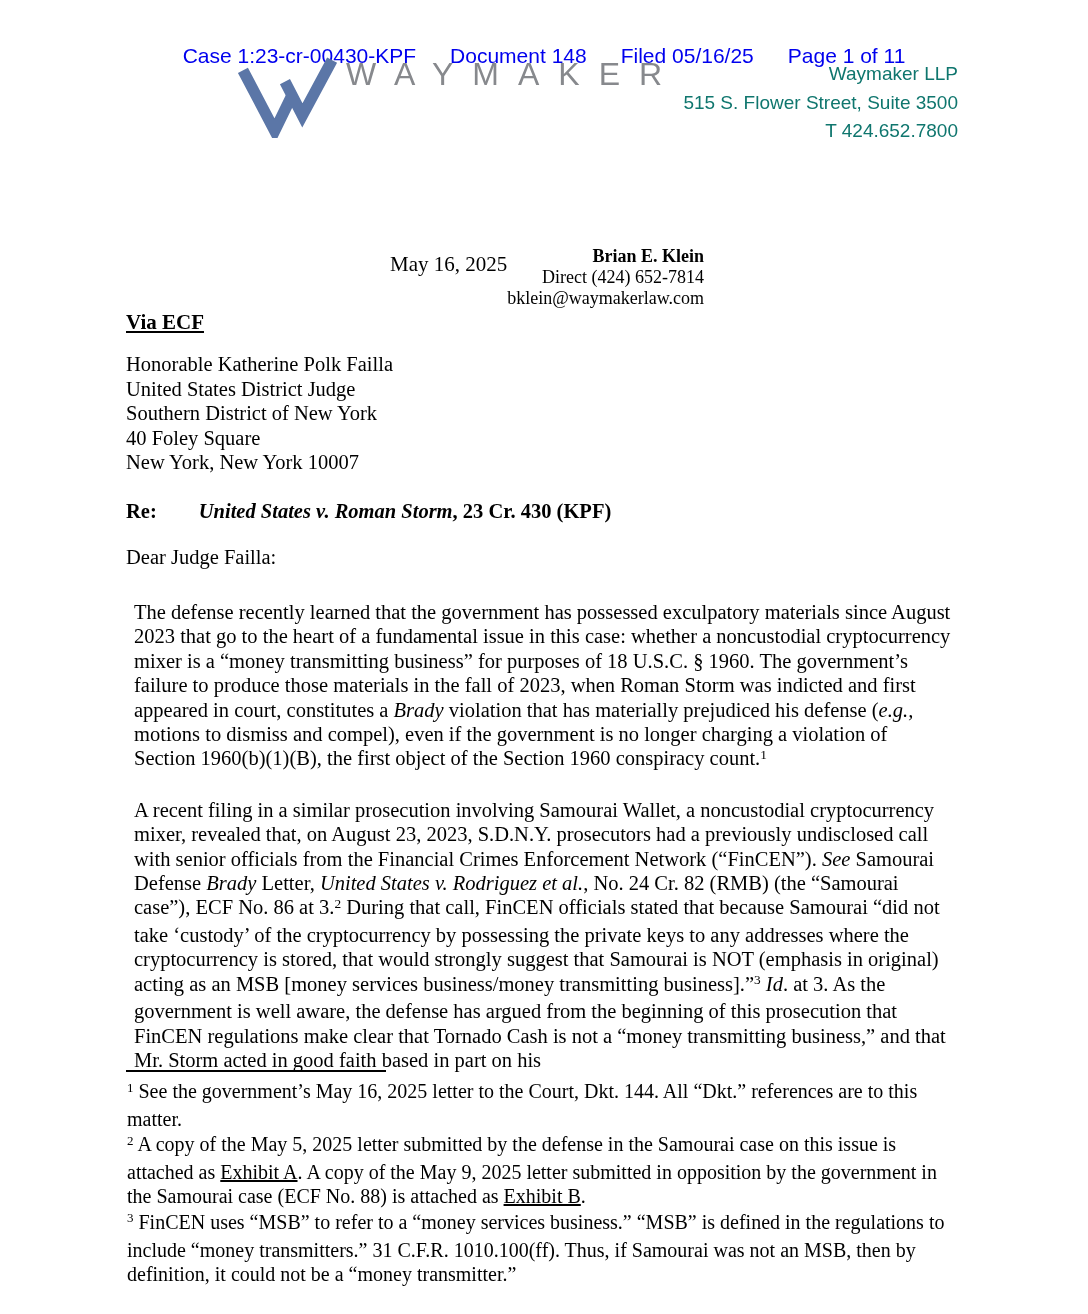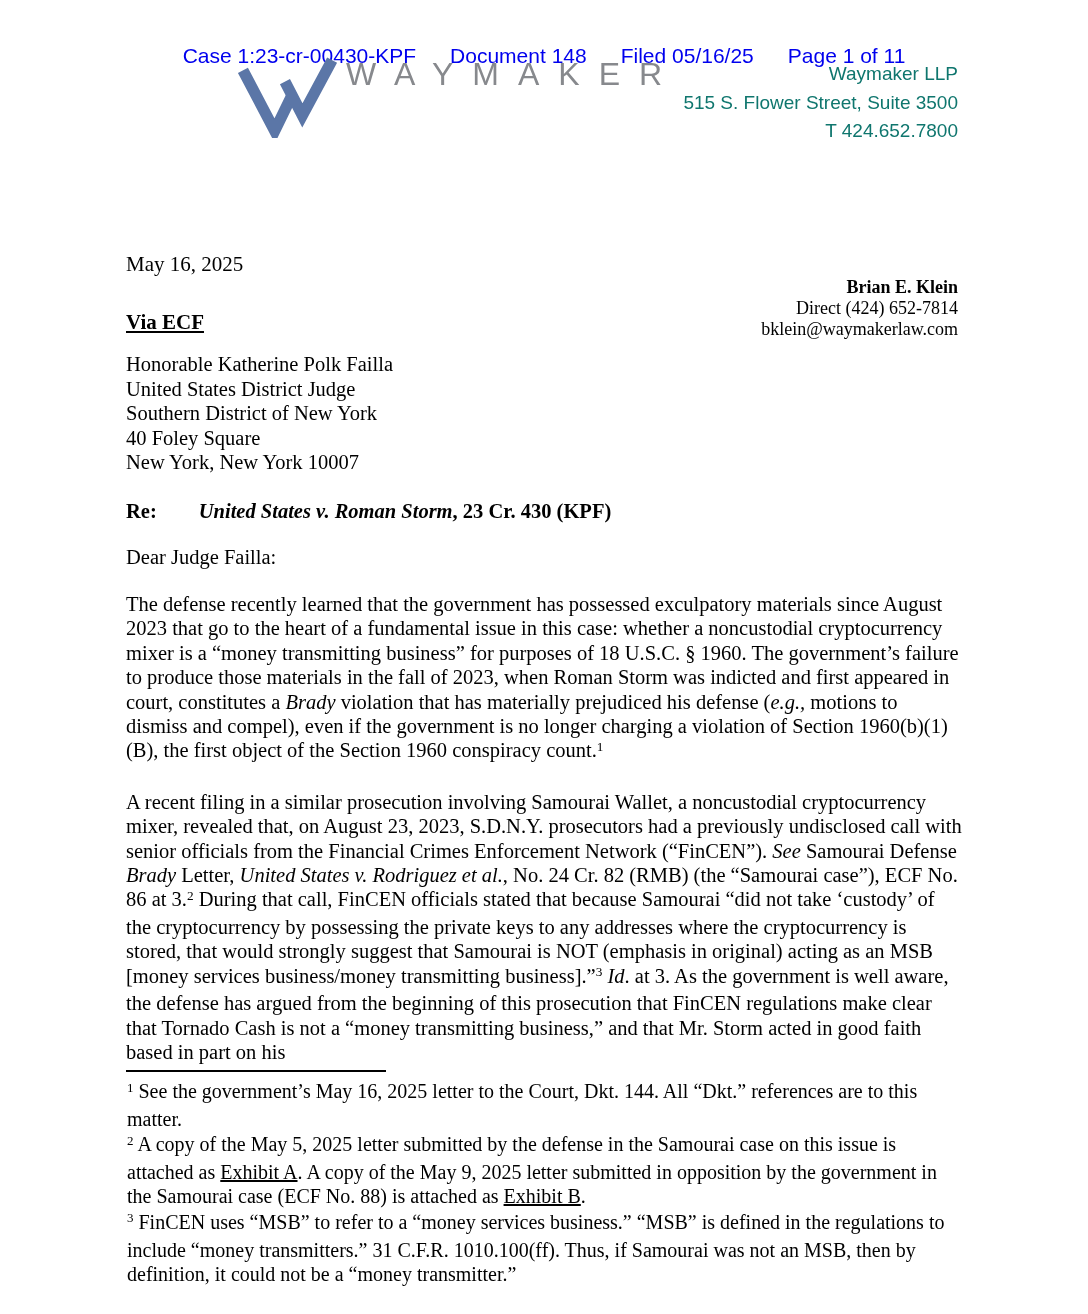--- a/index.html
+++ b/index.html
@@ -32,39 +32,39 @@
     color:#87898d; white-space:nowrap;
   }
   .firm-address {
     text-align:right;
     font-family:"Liberation Sans", sans-serif;
     font-size:19px; line-height:28.5px; color:#0f766e;
     padding-top:4px;
   }
 
   
-  .date-contact { position:absolute; top:246px; left:126px; right:130px;
-    display:flex; justify-content:center;flex-direction:column; }
+  .date-contact { position:absolute; top:246px; left:136px; right:130px;
+    display:flex; justify-content:center; }
   .letter-date { font-size:21px; padding-top:6px; }
   .author-block { text-align:right; font-size:18px; line-height:21px; }
   .author-name { font-weight:bold; }
 
   
   .via { position:absolute; top:310px; left:126px;
     font-size:21px; font-weight:bold; text-decoration:underline; }
   .recipient { position:absolute; top:352px; left:126px;
     font-size:20.5px; line-height:24.6px; }
   .re-line { position:absolute; top:500px; left:126px; font-size:20.5px; font-weight:bold; }
   .re-case-name { font-style:italic; margin-left:42px; }
   .salutation { position:absolute; top:546px; left:126px; font-size:20.5px; }
 
   
   .body-text { position:absolute; top:592px; left:126px; width:836px;
     font-size:20.5px; line-height:24.4px; text-align:left; }
-  .body-text p { margin:0; }
+  .body-text p { margin:8px; }
   .body-text p + p { margin-top:24px; }
 
   
   .footnotes { position:absolute; top:1070px; left:126px; width:836px;
     font-size:20px; line-height:24.6px; }
   .fn-rule { width:260px; border:none; border-top:2.5px solid #000;
     margin:0 0 7px 0; }
   .footnotes p { margin:1px; }
 
   

